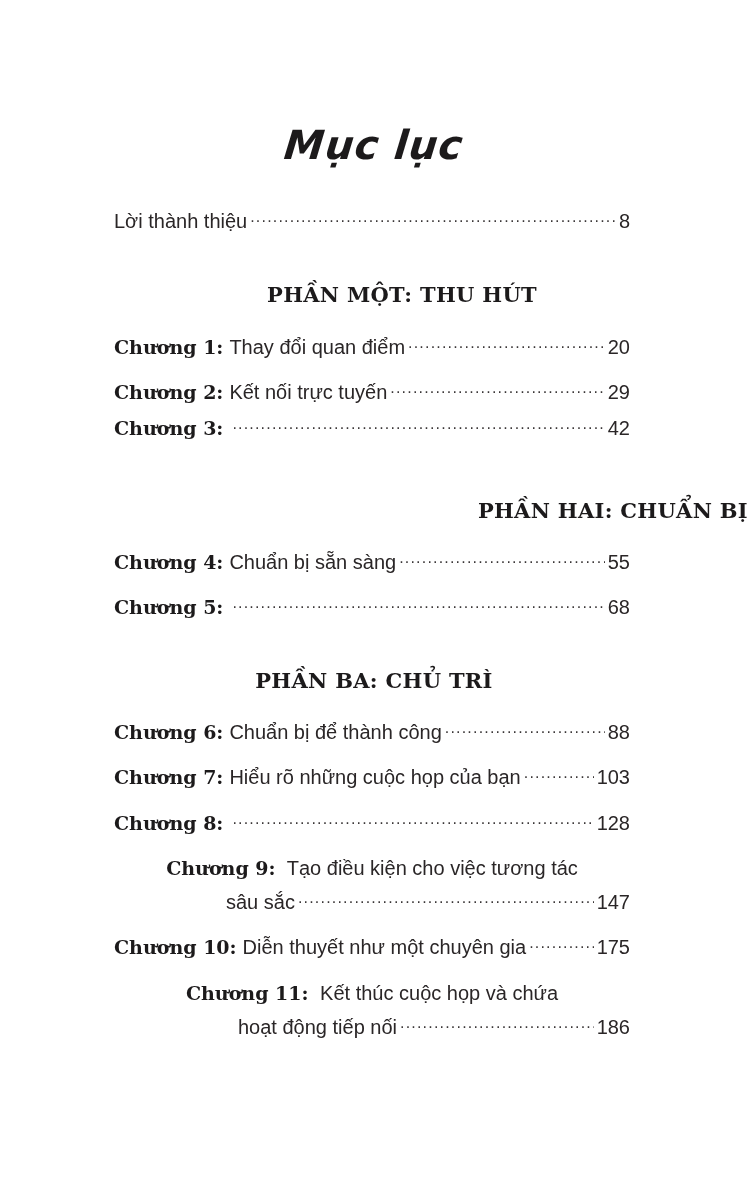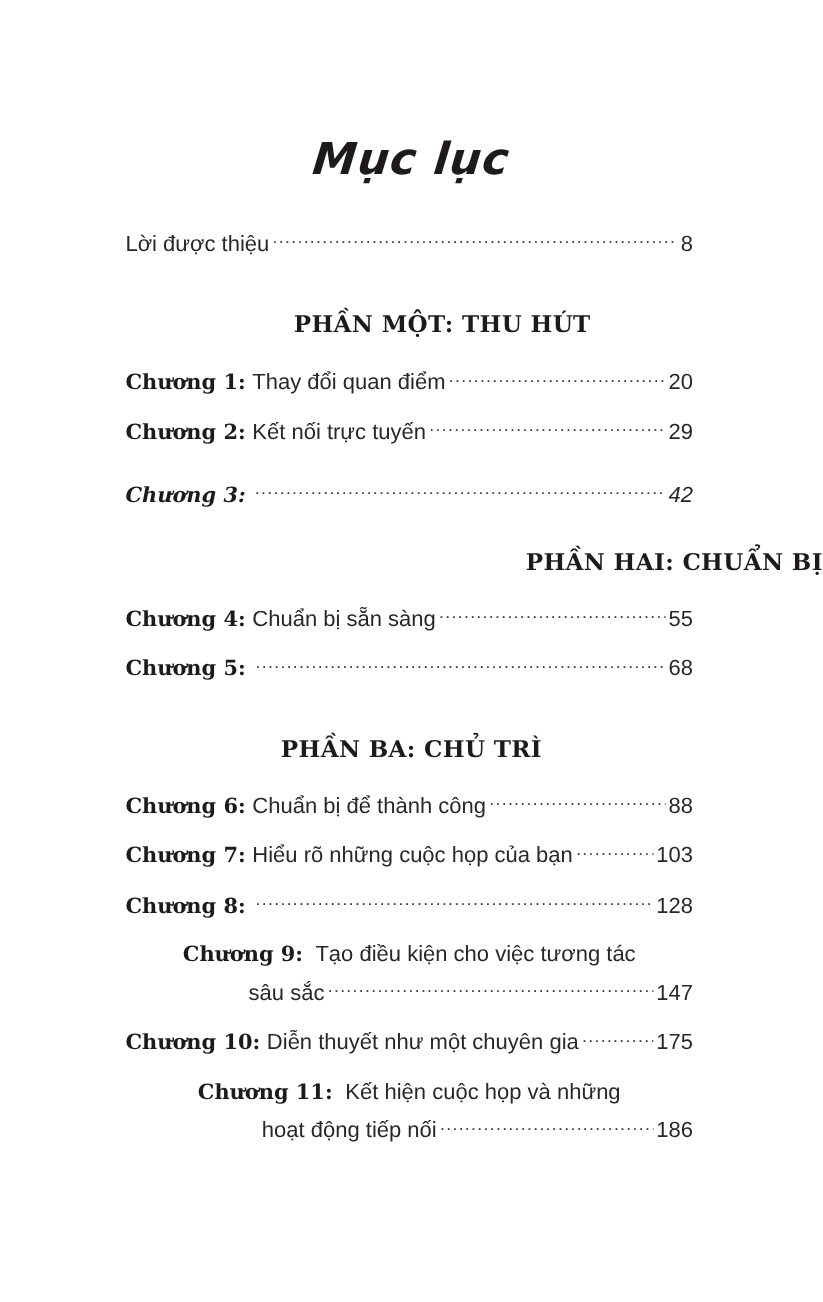--- a/index.html
+++ b/index.html
@@ -108,42 +108,42 @@
     }
   </style>
 </head>
 <body>
 
 <div>
 
   <div class="page-title">Mục lục</div>
 
   <div class="toc-line" style="top:208px;">
-    <span class="title">Lời được thiệu</span>
+    <span class="title">Lời thành thiệu</span>
     <span class="leader"></span>
     <span class="page">8</span>
   </div>
 
   <div class="section-heading" style="top:282px;padding-left:28px;">PHẦN MỘT: THU HÚT</div>
 
   <div class="toc-line" style="top:334px;">
     <span class="label">Chương 1:</span>
     <span class="title">Thay đổi quan điểm</span>
     <span class="leader"></span>
     <span class="page">20</span>
   </div>
 
   <div class="toc-line" style="top:379px;">
     <span class="label">Chương 2:</span>
     <span class="title">Kết nối trực tuyến</span>
     <span class="leader"></span>
     <span class="page">29</span>
   </div>
 
-  <div class="toc-line" style="top:436px;font-style:italic;">
+  <div class="toc-line" style="top:415px;">
     <span class="label">Chương 3:</span>
     <span class="leader"></span>
     <span class="page">42</span>
   </div>
 
   <div class="section-heading" style="top:498px;text-align:right;">PHẦN HAI: CHUẨN BỊ</div>
 
   <div class="toc-line" style="top:549px;">
     <span class="label">Chương 4:</span>
     <span class="title">Chuẩn bị sẵn sàng</span>
@@ -191,21 +191,21 @@
 
   <div class="toc-line" style="top:934px;">
     <span class="label">Chương 10:</span>
     <span class="title">Diễn thuyết như một chuyên gia</span>
     <span class="leader"></span>
     <span class="page">175</span>
   </div>
 
   <div class="toc-first" style="top:980px;">
     <span class="label">Chương 11:</span>
-    <span class="title">Kết hiện cuộc họp và những</span>
+    <span class="title">Kết thúc cuộc họp và chứa</span>
   </div>
   <div class="toc-line" style="top:1014px; left:238px; width:392px;">
     <span class="title">hoạt động tiếp nối</span>
     <span class="leader"></span>
     <span class="page">186</span>
   </div>
 
 </div>
 
 </body></html>

